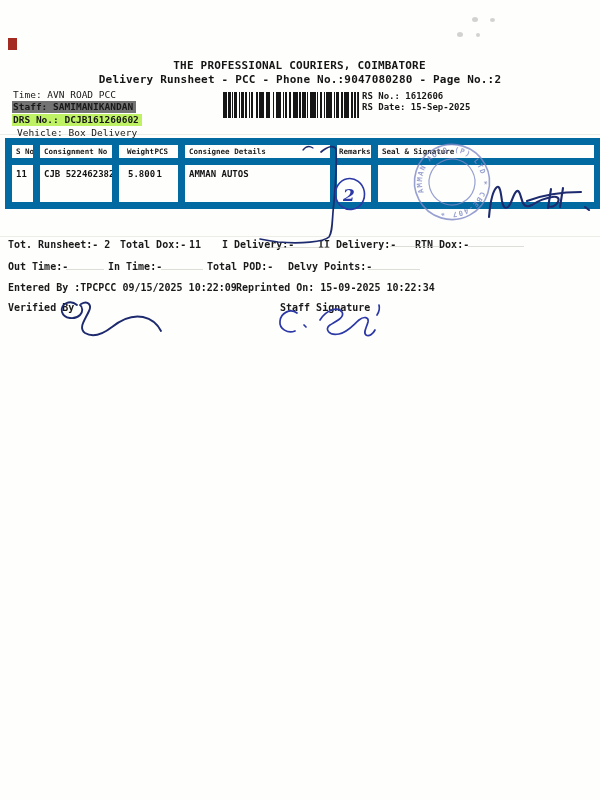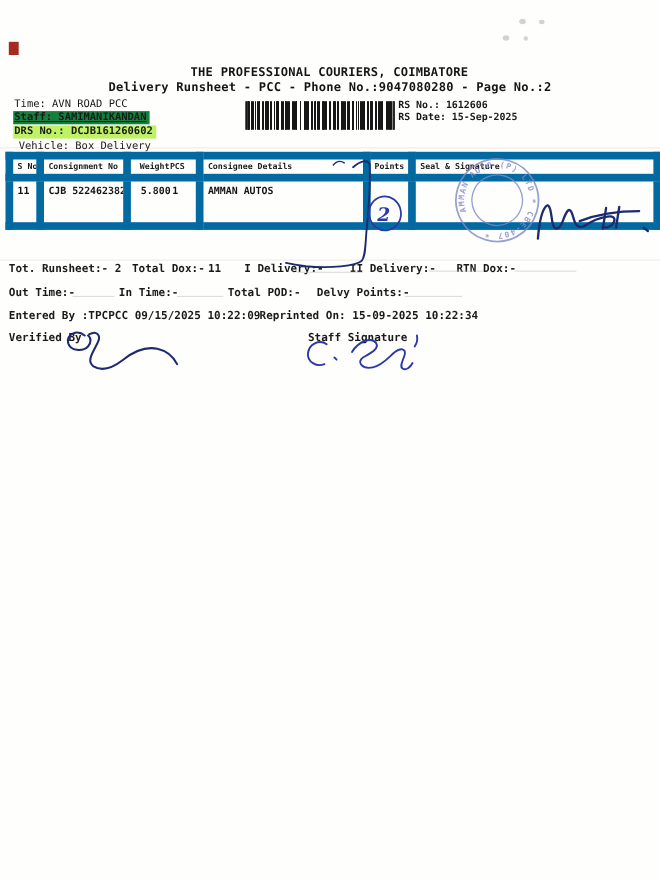--- a/index.html
+++ b/index.html
@@ -5,21 +5,21 @@
   html,body{margin:0;padding:0;background:#ffffff;}
   .page{
     position:relative;width:600px;height:800px;background:#fefefd;overflow:hidden;
     font-family:"DejaVu Sans Mono","Liberation Mono",monospace;color:#1e1e1e;
   }
   .abs{position:absolute;white-space:nowrap;}
   .title{top:59px;left:0;width:599px;text-align:center;font-size:11px;font-weight:700;letter-spacing:.2px;color:#151515;}
   .subtitle{top:73px;left:0;width:600px;text-align:center;font-size:11px;font-weight:700;letter-spacing:.2px;color:#151515;}
   .info{font-size:9.5px;line-height:12px;color:#181818;}
   .b{font-weight:700;}
-  .hl-staff{background:#15803d;padding:0 3px 1px 1px;text-decoration:underline;}
+  .hl-staff{background:#737373;padding:0 3px 1px 1px;}
   .hl-drs{background:#bef264;padding:0 3px 1px 1px;}
   .barcode{
     top:92px;left:223px;width:132px;height:26px;
     border-left:2px solid #161616;border-right:2px solid #161616;
     background-image:
       repeating-linear-gradient(90deg,#161616 0 1.2px,rgba(0,0,0,0) 1.2px 3.4px),
       repeating-linear-gradient(90deg,#161616 0 2.2px,rgba(0,0,0,0) 2.2px 8.6px),
       repeating-linear-gradient(90deg,#161616 0 1px,rgba(0,0,0,0) 1px 5.3px);
   }
   .rs-divider{top:92px;left:357px;width:1px;height:26px;background:#2a2a2a;}
@@ -83,21 +83,21 @@
       <tr>
         <th>S No</th>
         <th>Consignment No</th>
         <th>
           <span class="wp-head">
               <span>Weight</span>
               <span>PCS</span>
             </span>
         </th>
         <th>Consignee Details</th>
-        <th style="text-align:center;padding-left:2px;">Points</th>
+        <th style="text-align:center;padding-left:2px;">Remarks</th>
         <th class="seal-h">Seal &amp; Signature</th>
       </tr>
     </thead>
     <tbody>
       <tr class="r2">
         <td>11</td>
         <td>CJB 522462382</td>
         <td>
             <span class="wp-cell">
               <span>5.800</span>

